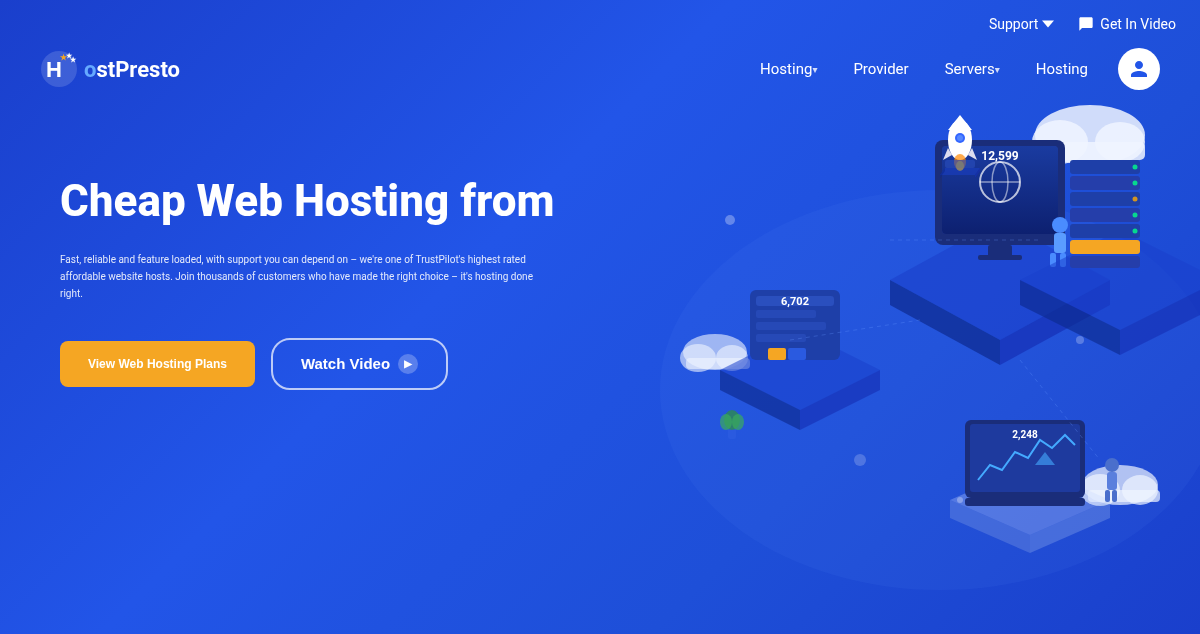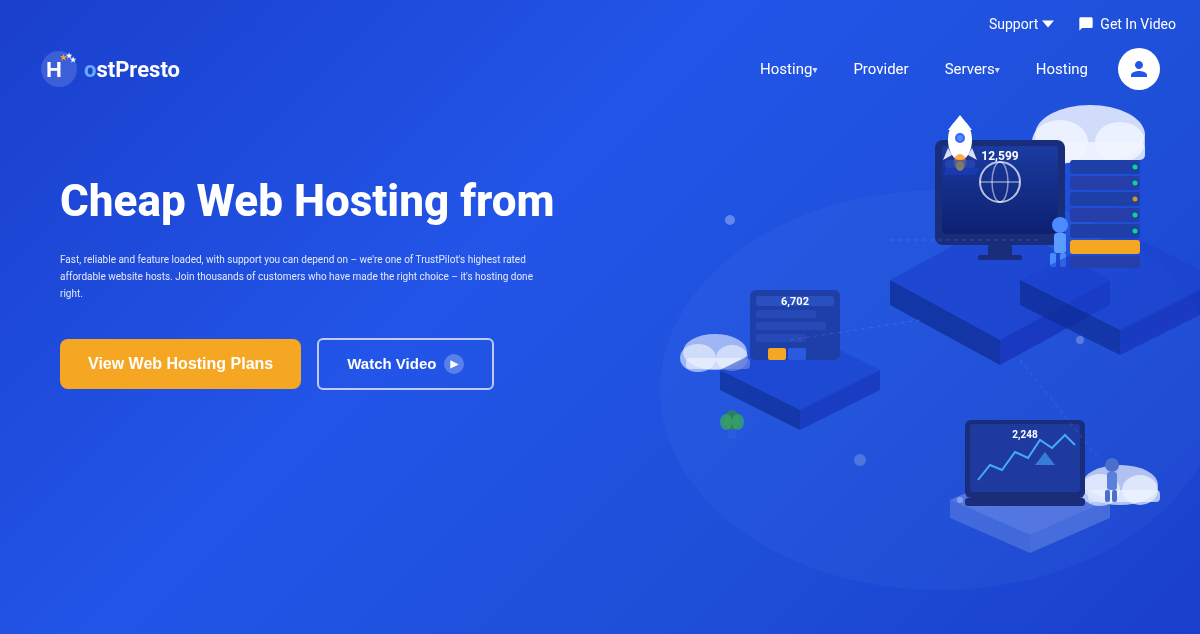--- a/index.html
+++ b/index.html
@@ -125,31 +125,31 @@
       display: flex;
       gap: 16px;
       align-items: center;
     }
     .btn-primary {
       background: #f5a623;
       color: white;
       border: none;
       padding: 16px 28px;
       border-radius: 8px;
-      font-size: 16px;
+      font-size: 12px;
       font-weight: 600;
       cursor: pointer;
       white-space: nowrap;
     }
     .btn-secondary {
       background: transparent;
       color: white;
       border: 2px solid rgba(255,255,255,0.7);
       padding: 14px 28px;
-      border-radius: 6px;
+      border-radius: 19px;
       font-size: 15px;
       font-weight: 600;
       cursor: pointer;
       display: flex;
       align-items: center;
       gap: 8px;
       white-space: nowrap;
     }
     .play-icon {
       width: 20px;

